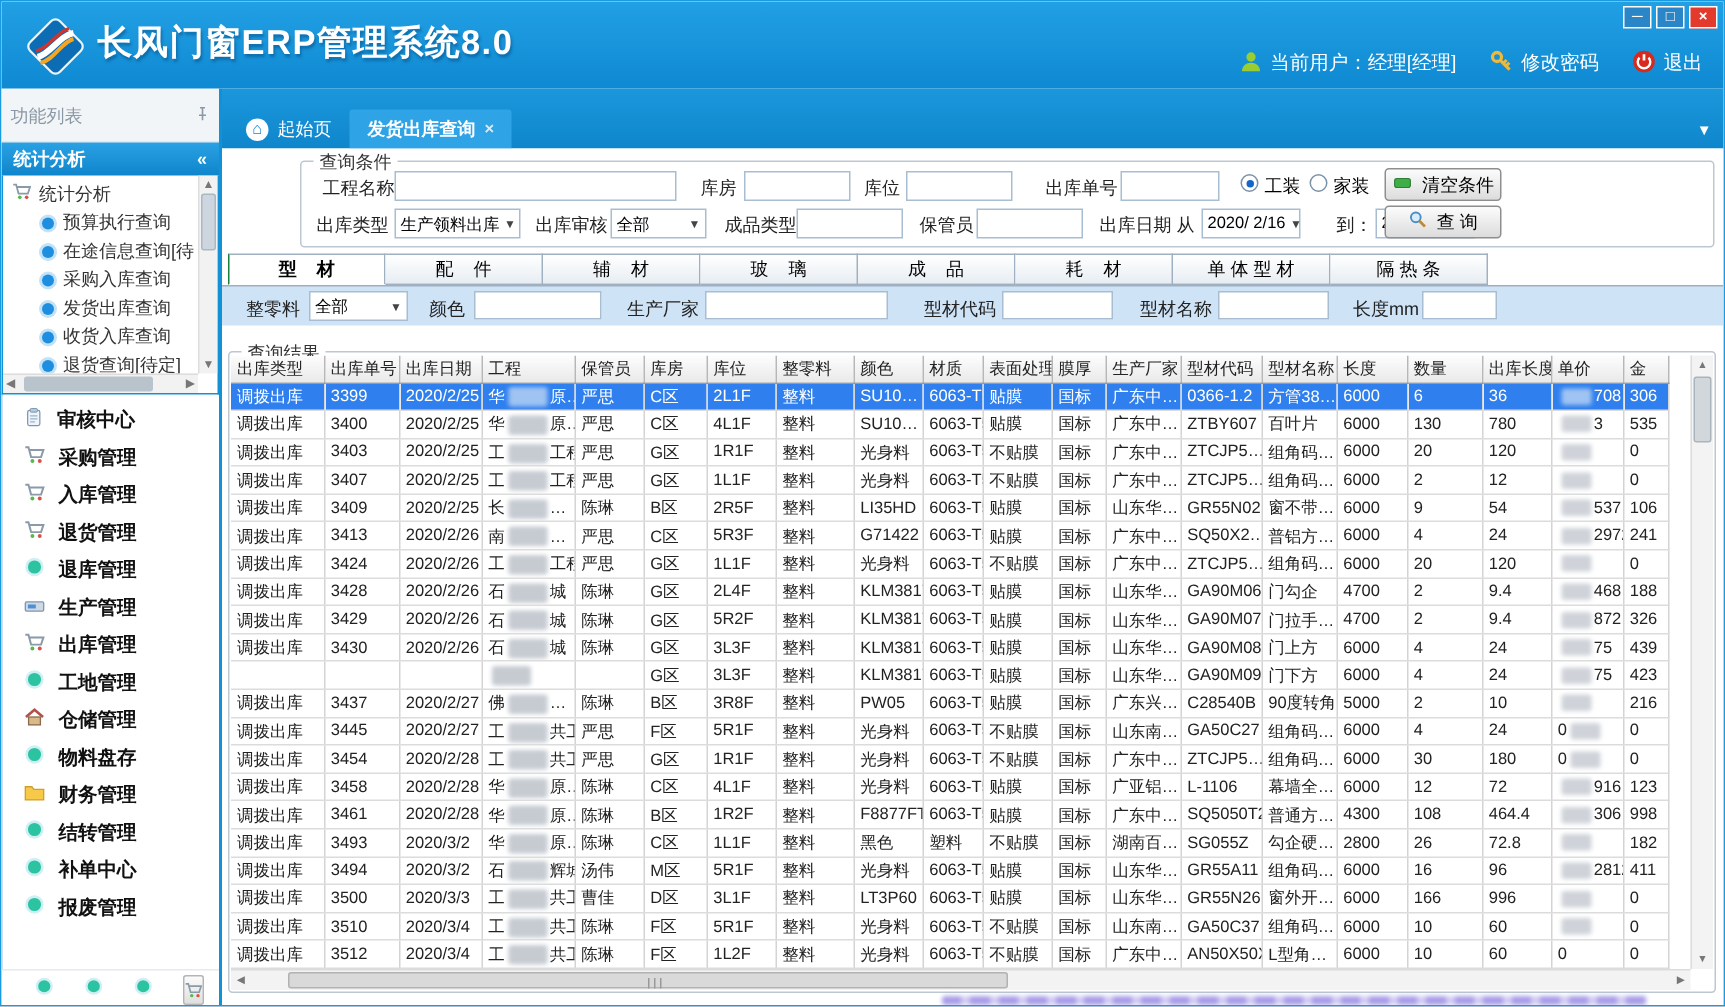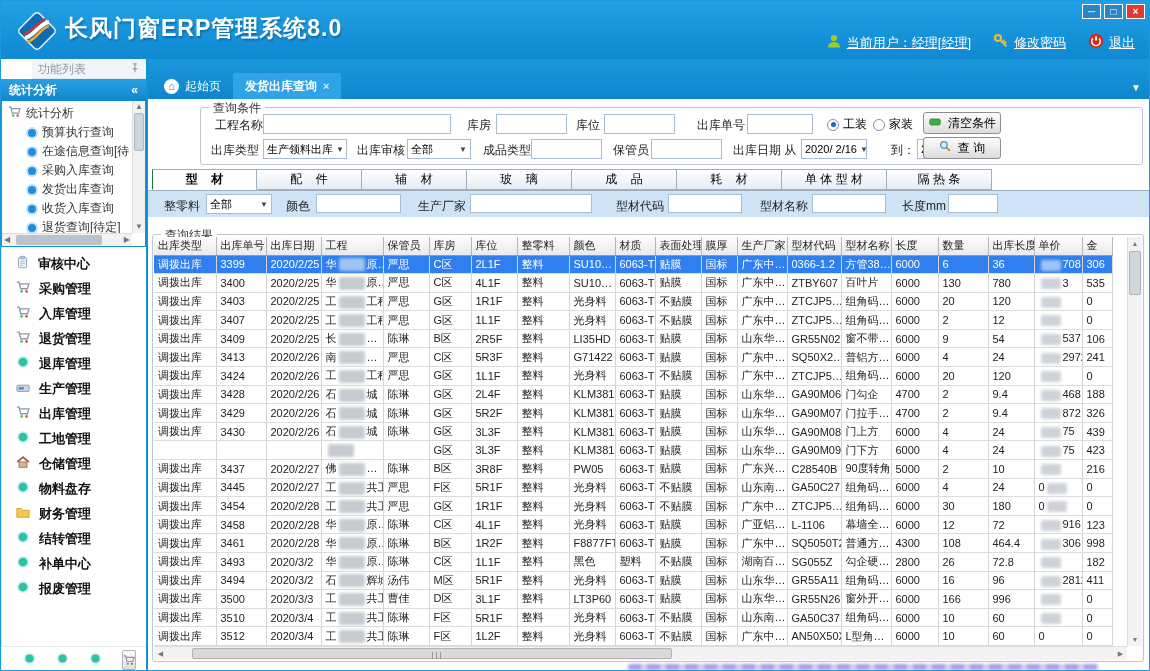--- a/index.html
+++ b/index.html
@@ -7,29 +7,29 @@
   .window{position:relative;width:1150px;height:671px;background:#fff;border:1px solid #1a9ae0;overflow:hidden;}
 
   
   .titlebar{position:relative;height:58px;background:linear-gradient(#22a0e4,#0e89d2);color:#fff;}
   .logo{position:absolute;left:14px;top:8px;width:44px;height:44px;}
   .apptitle{position:absolute;left:64px;top:12px;font-size:23px;font-weight:bold;letter-spacing:1px;text-shadow:1px 2px 2px rgba(0,60,110,.45);}
   .winbtns{position:absolute;right:4px;top:3px;display:flex;gap:3px;}
   .winbtn{width:19px;height:15px;border:1px solid #fff;background:#2b86c8;color:#fff;font-size:10px;line-height:13px;text-align:center;cursor:pointer;}
   .winbtn.close{background:#e23b2e;font-weight:bold;}
   .userbar{position:absolute;right:14px;top:32px;display:flex;align-items:center;gap:8px;font-size:13px;}
-  .userbar .grp{display:flex;align-items:center;gap:5px;margin-left:14px;cursor:pointer;text-decoration:underline;}
+  .userbar .grp{display:flex;align-items:flex-start;gap:5px;margin-left:14px;cursor:pointer;}
 
   
   .bodyrow{display:flex;height:613px;}
   .sidebar{width:147px;flex:none;display:flex;flex-direction:column;background:#fff;border-right:2px solid #1291d6;}
   .main{flex:1;position:relative;min-width:0;}
 
   
-  .fl-header{height:20px;background:#f2f5f8;color:#8b98a5;font-size:12px;line-height:20px;padding:0 6px;display:flex;justify-content:space-between;align-items:flex-start;border-bottom:1px solid #dfe6ec;margin-left:31px;}
+  .fl-header{height:36px;background:#f2f5f8;color:#8b98a5;font-size:12px;line-height:20px;padding:0 6px;display:flex;justify-content:space-between;align-items:center;border-bottom:1px solid #dfe6ec;}
   .sec-header{height:22px;background:linear-gradient(#2aa1e3,#0f86cc);color:#fff;font-size:12px;font-weight:bold;line-height:22px;padding:0 8px;display:flex;justify-content:space-between;align-items:center;}
   .tree{position:relative;height:146px;border:1px solid #1291d6;border-top:none;overflow:hidden;font-size:12px;color:#333;}
   .tree-inner{padding:2px 0 0 6px;}
   .tree-root{display:flex;align-items:center;gap:5px;height:20px;white-space:nowrap;}
   .tree-item{display:flex;align-items:center;gap:6px;height:19px;padding-left:20px;white-space:nowrap;cursor:pointer;}
   .dot{width:8px;height:8px;border-radius:50%;background:#1e8fe0;box-shadow:0 0 0 2px #c3e2f6;flex:none;}
   .tree-vscroll{position:absolute;right:0;top:0;bottom:13px;width:13px;background:#f2f2f2;border-left:1px solid #ddd;font-size:7px;color:#888;text-align:center;}
   .tree-vscroll .thumb{position:absolute;left:1px;right:1px;top:12px;height:38px;background:#cdd6de;border:1px solid #aab8c4;border-radius:2px;}
   .tree-hscroll{position:absolute;left:0;right:13px;bottom:0;height:13px;background:#f2f2f2;border-top:1px solid #ddd;}
   .tree-hscroll .thumb{position:absolute;top:1px;bottom:1px;left:14px;width:86px;background:#b9c3cc;border-radius:2px;}
@@ -51,21 +51,21 @@
 
   
   .content{position:relative;height:573px;background:#fff;overflow:hidden;}
   .gbox{position:absolute;border:1px solid #bcc7d1;border-radius:3px;}
   .gbox>.legend{position:absolute;top:-8px;left:8px;background:#fff;padding:0 4px;font-size:12px;color:#333;}
   .qbox{left:4px;right:6px;top:8px;height:58px;margin-left:48px;}
   .lab{position:absolute;font-size:12px;color:#222;white-space:nowrap;}
   .inp{position:absolute;height:20px;border:1px solid #a9bdd2;background:#fff;font-size:12px;padding:0 3px;font-family:inherit;}
   .combo{position:absolute;height:20px;border:1px solid #a9bdd2;background:#fff;font-size:11px;display:flex;align-items:center;justify-content:space-between;padding:0 3px;cursor:pointer;white-space:nowrap;}
   .combo .car{font-size:8px;color:#444;margin-left:3px;}
-  .radio{position:absolute;display:flex;align-items:center;gap:4px;font-size:12px;cursor:pointer;}
+  .radio{position:absolute;display:flex;gap:4px;font-size:12px;cursor:pointer;}
   .rdot{width:12px;height:12px;border-radius:50%;border:1px solid #7a92a8;background:#fff;position:relative;}
   .rdot.on::after{content:"";position:absolute;left:2.5px;top:2.5px;width:5px;height:5px;border-radius:50%;background:#1466c8;}
   .pbtn{position:absolute;height:22px;background:linear-gradient(#fcfcfc,#dcdcdc);border:1px solid #8e8e8e;border-radius:3px;font-size:12px;display:flex;align-items:center;justify-content:center;gap:6px;cursor:pointer;font-family:inherit;}
 
   
   .mattabs{position:absolute;left:4px;top:70px;display:flex;}
   .mtab{width:105px;height:21px;border:1px solid #9fb0c0;border-left:none;background:linear-gradient(#ffffff,#e7edf3);font-size:12px;display:flex;align-items:center;justify-content:center;cursor:pointer;white-space:pre;}
   .mtab:first-child{border-left:1px solid #15803d;text-align:right;}
   .mtab.active{background:#fff;border-bottom:1px solid #fff;font-weight:bold;}
   .filterband{position:absolute;left:0;right:0;top:91px;height:27px;background:#cfe3f7;border-top:1px solid #9fb0c0;}

